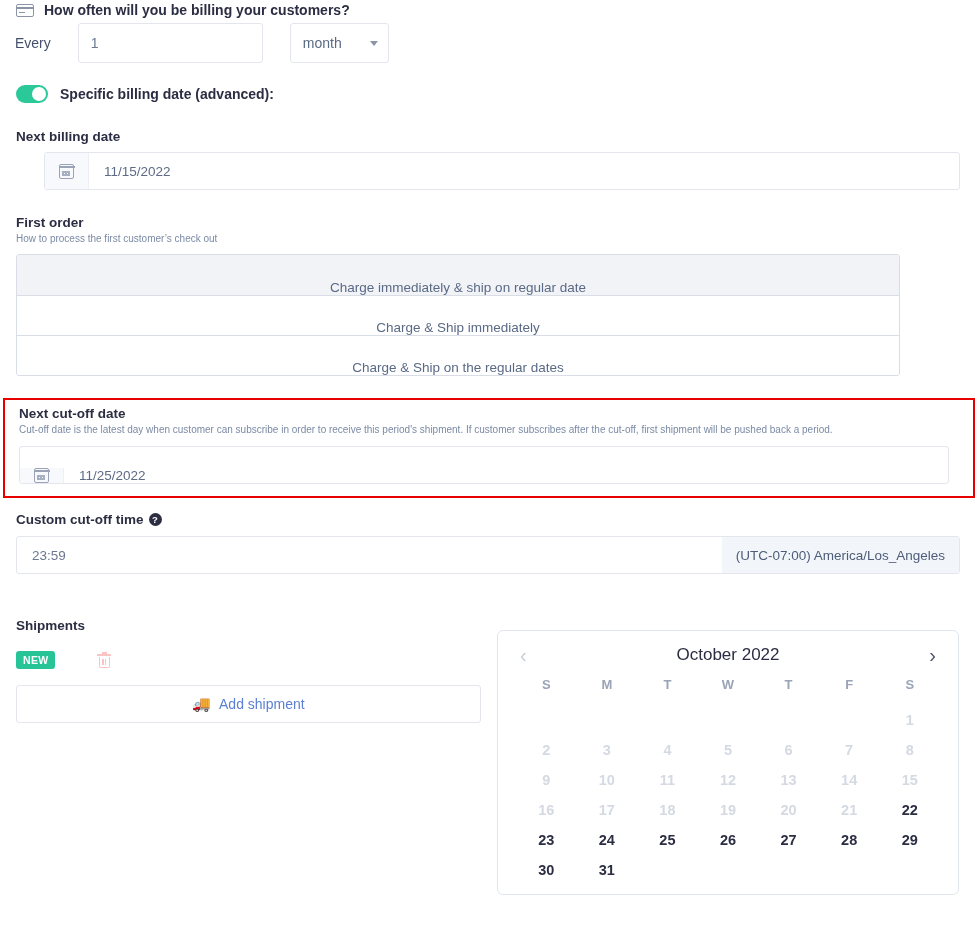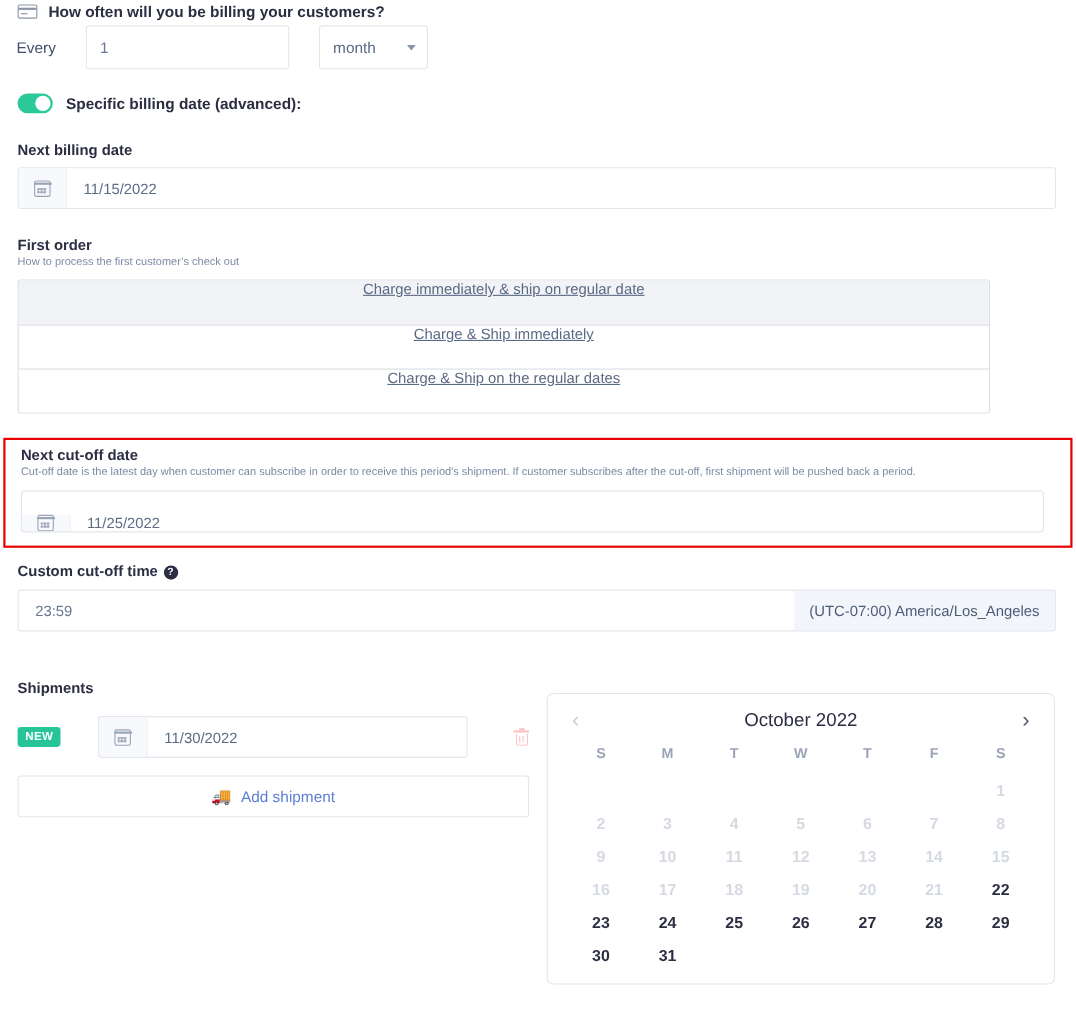--- a/index.html
+++ b/index.html
@@ -64,22 +64,22 @@
     content:""; position:absolute; left:2px; top:6px; width:8px; height:5px;
     background:
       linear-gradient(to right,#9aa4b6 1.6px,transparent 1.6px) 0 0/3px 1.6px repeat,
       linear-gradient(to bottom,#9aa4b6 1.6px,transparent 1.6px) 0 0/1.6px 3px repeat;
     opacity:.85;
   }
 
   
   .opt-list { border:1px solid #d9dde5; border-radius:3px; overflow:hidden; }
   .opt {
-    height:40px; display:flex; align-items:flex-start; justify-content:center;
-    font-size:13.5px; color:#5a6a85; background:#fff; border-top:1px solid #d9dde5;text-decoration:underline;
+    height:40px; display:flex; align-items:flex-end; justify-content:center;
+    font-size:13.5px; color:#5a6a85; background:#fff; border-top:1px solid #d9dde5;
   }
   .opt:first-child { border-top:none; }
   .opt.selected { background:#f2f3f7; }
 
   
   .cutoff-box { position:absolute; left:3px; top:398px; width:972px; height:100px; border:2px solid #e60000; background:#fff; }
 
   
   .time-field { height:38px; border:1px solid #e3e6ec; border-radius:3px; background:#fff; display:flex; align-items:stretch; overflow:hidden; }
   .time-val { flex:1; display:flex; align-items:center; padding-left:15px; font-size:13.5px; color:#6b7891; }
@@ -148,21 +148,21 @@
 
   <div class="toggle-row">
     <span class="toggle">
         <span class="knob"></span>
       </span>
     <span class="toggle-lbl">Specific billing date (advanced):</span>
   </div>
 
   <div style="position:absolute;left:16px;top:129px;width:944px;">
     <div class="sec-title">Next billing date</div>
-    <div class="date-field" style="margin-top:8px;">
+    <div class="date-field" style="margin-top:8px;margin-left:28px;">
       <span class="date-addon">
           <span class="cal-glyph"></span>
         </span>
       <span class="date-val">11/15/2022</span>
     </div>
   </div>
 
   <div style="position:absolute;left:16px;top:215px;width:884px;">
     <div class="sec-title">First order</div>
     <div class="lbl-sub" style="margin-top:3px;">How to process the first customer’s check out</div>
@@ -200,26 +200,20 @@
       <span class="time-val">23:59</span>
       <span class="tz-box">(UTC-07:00) America/Los_Angeles</span>
     </div>
   </div>
 
   <div style="position:absolute;left:16px;top:618px;width:465px;">
     <div class="sec-title">Shipments</div>
 
     <div class="row" style="margin-top:18px;gap:16px;">
       <span class="badge-new">NEW</span>
-      <div class="date-field" style="margin-left:18px;width:357px;">
-        <span class="date-addon">
-            <span class="cal-glyph"></span>
-          </span>
-        <span class="date-val">11/30/2022</span>
-      </div>
       <span style="margin-left:26px;display:flex;align-items:center;">
         <span class="trash">
             <span class="lid"></span>
             <span class="hdl"></span>
             <span class="bdy"></span>
           </span>
       </span>
     </div>
 
     <div class="add-ship" style="margin-top:16px;width:465px;">

